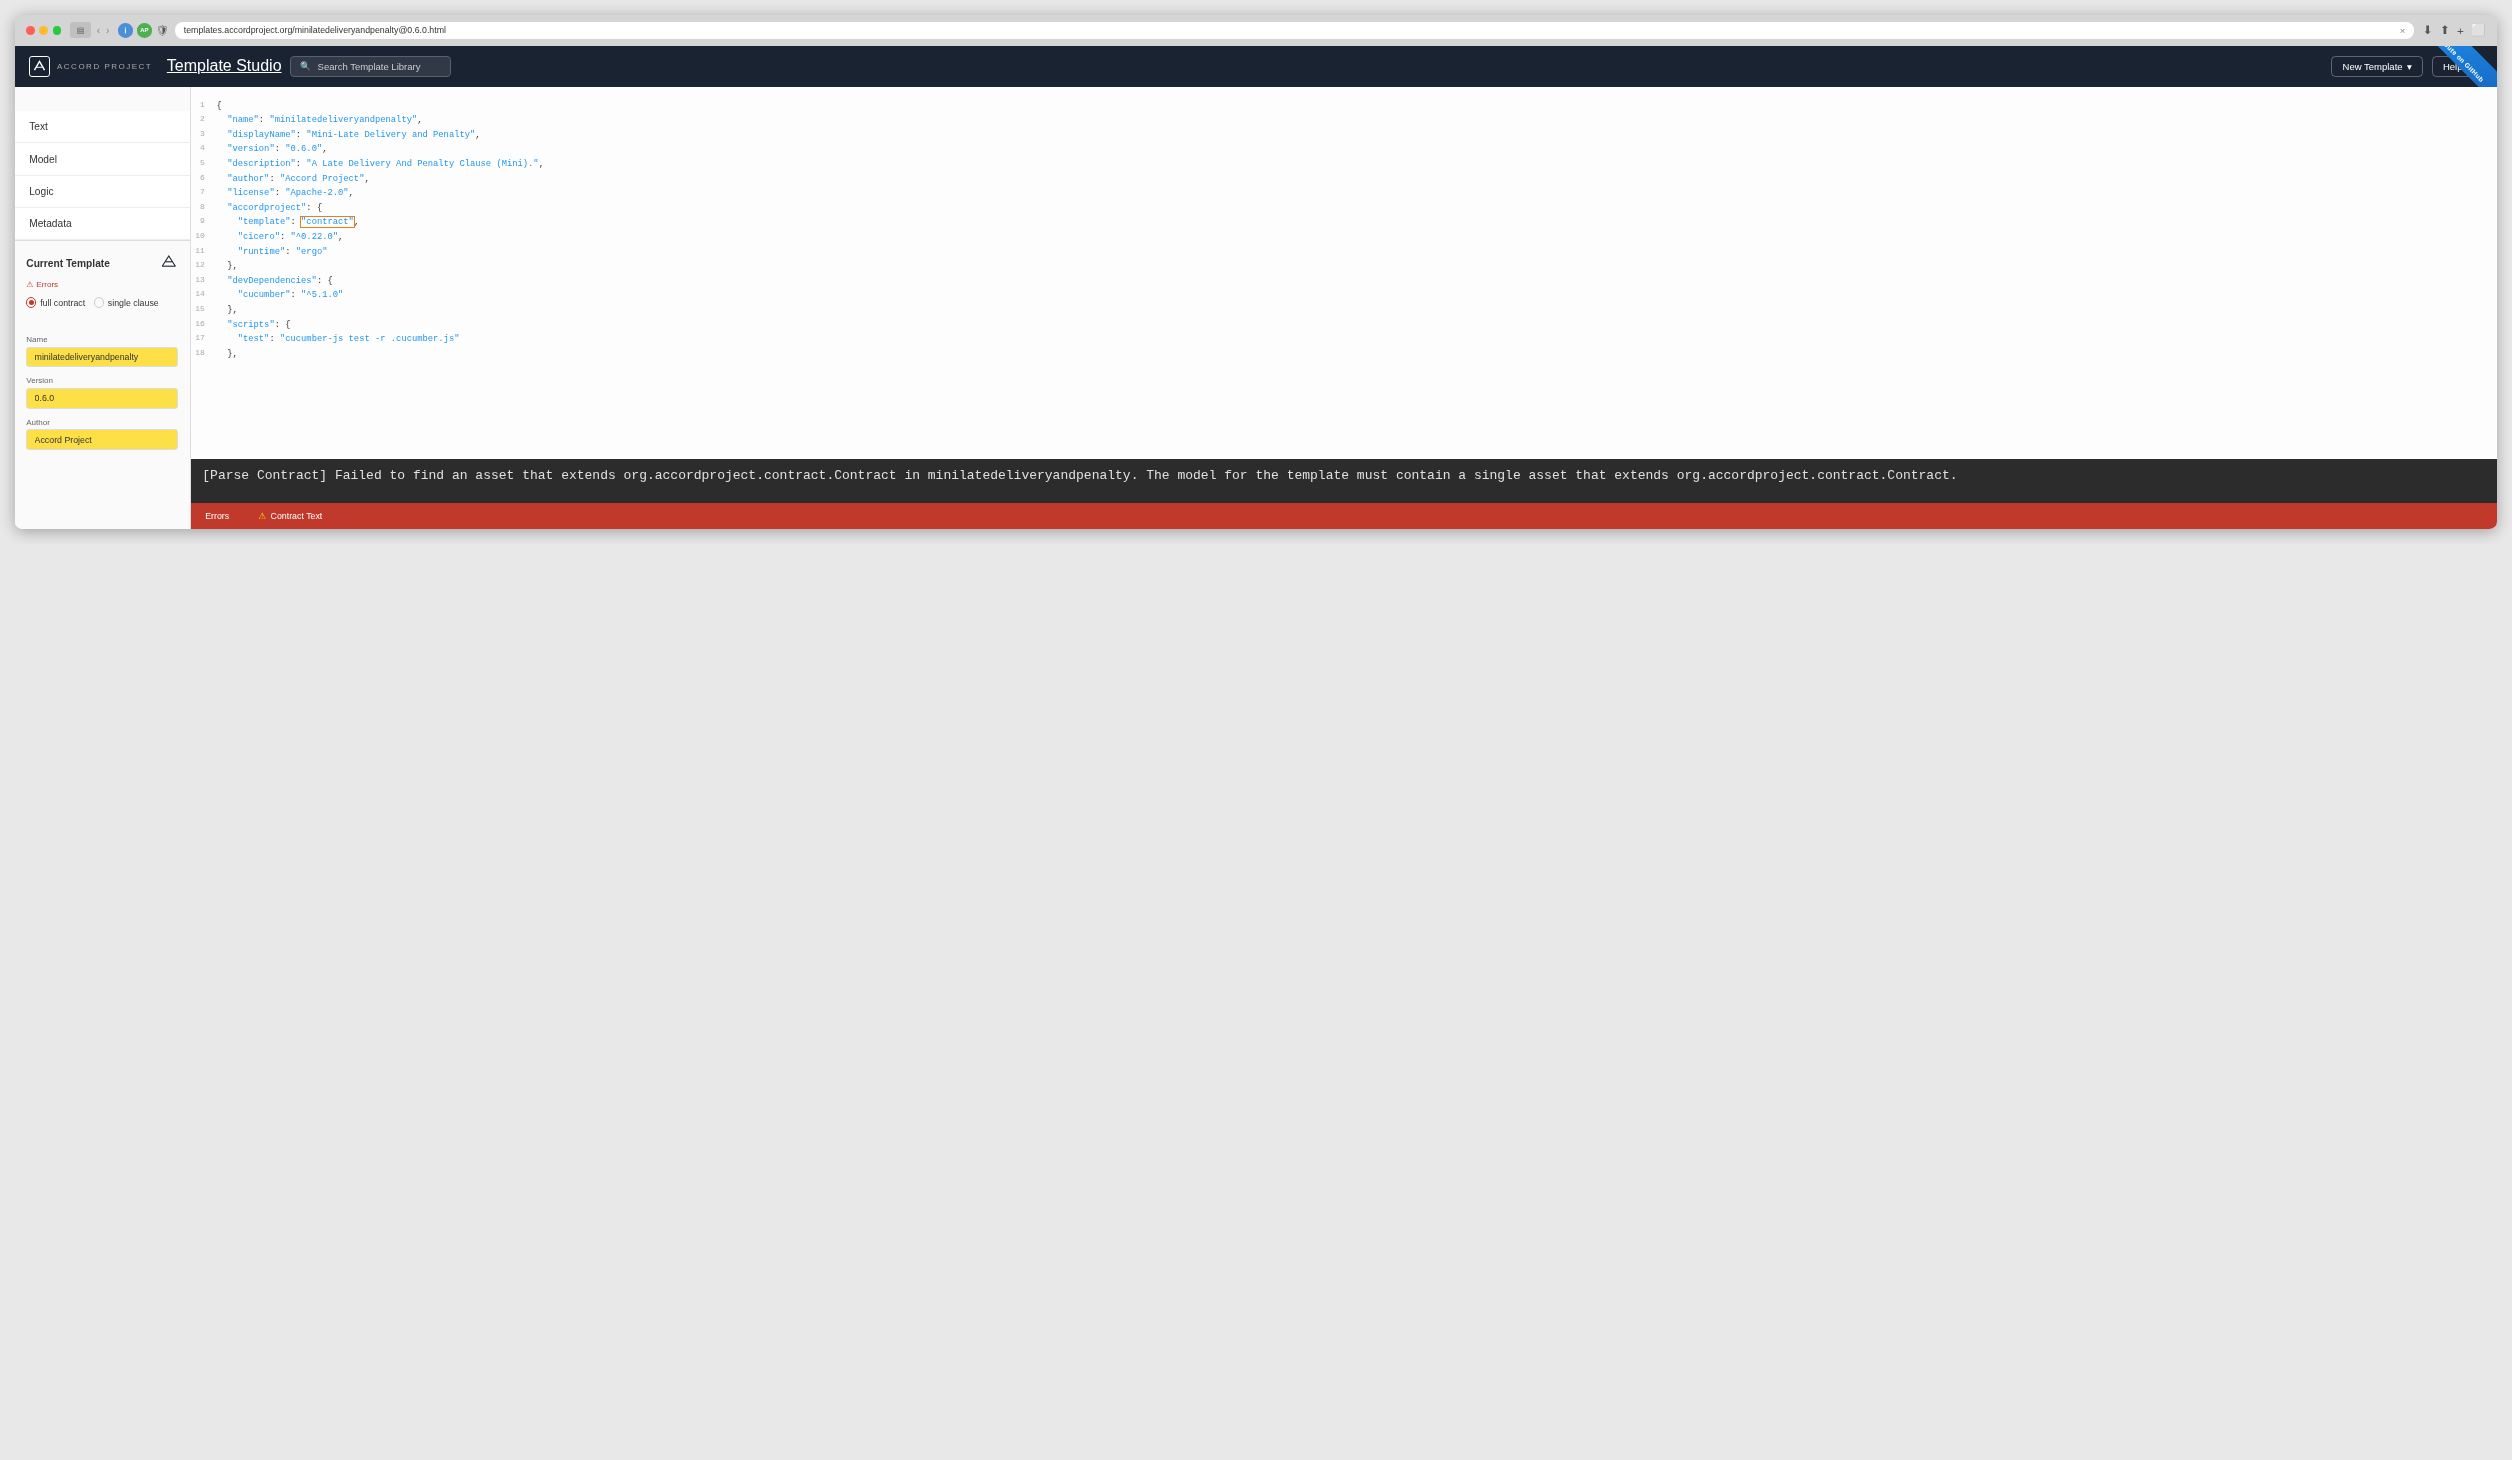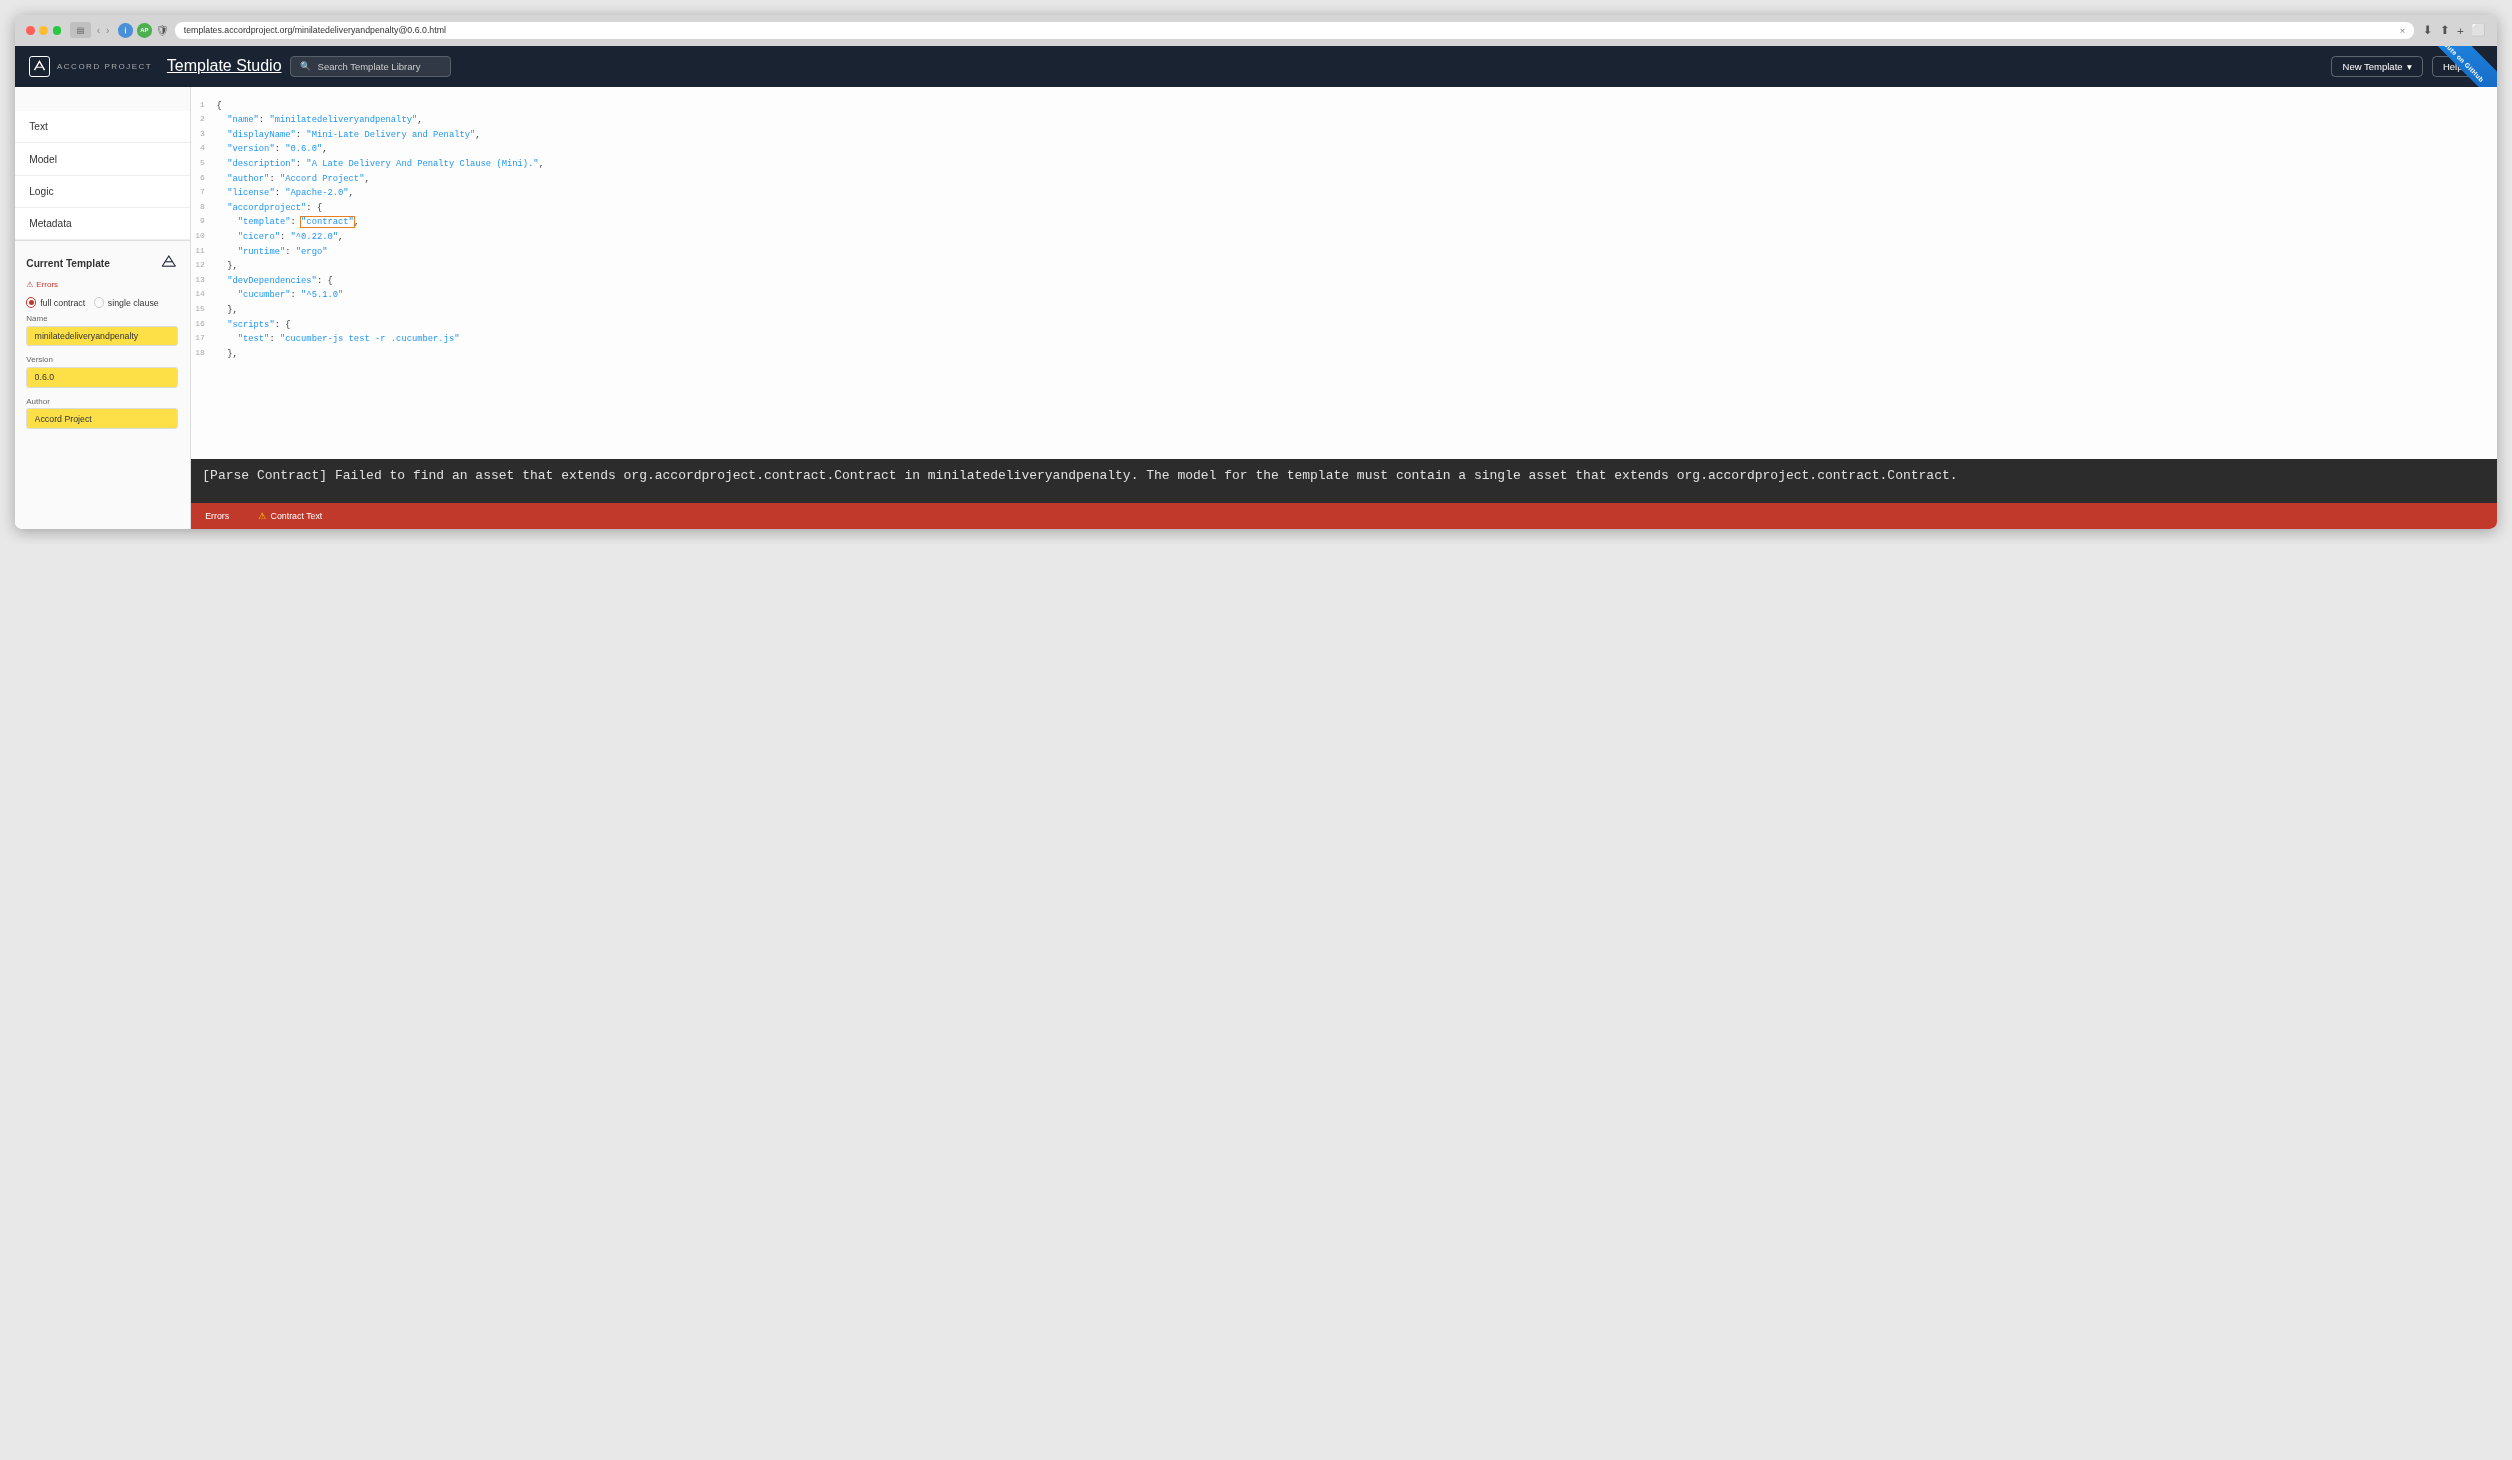--- a/index.html
+++ b/index.html
@@ -198,21 +198,21 @@
     .current-template-title { font-size: 10.2px; font-weight: 600; color: #333; }
     .template-icon { color: #1a2332; font-size: 13px; }
     .error-badge {
       display: flex;
       align-items: center;
       gap: 2.9px;
       color: #c0392b;
       font-size: 8px;
       margin-bottom: 8.8px;
     }
-    .radio-group { display: flex; gap: 8.8px; margin-bottom: 6px; align-items: center; }
+    .radio-group { display: flex; gap: 8.8px; margin-bottom: 27px; align-items: center; }
     .radio-option {
       display: flex;
       align-items: center;
       gap: 3.7px;
       font-size: 8.8px;
       color: #333;
       cursor: pointer;
     }
     .radio-btn {
       width: 10.2px; height: 10.2px;

